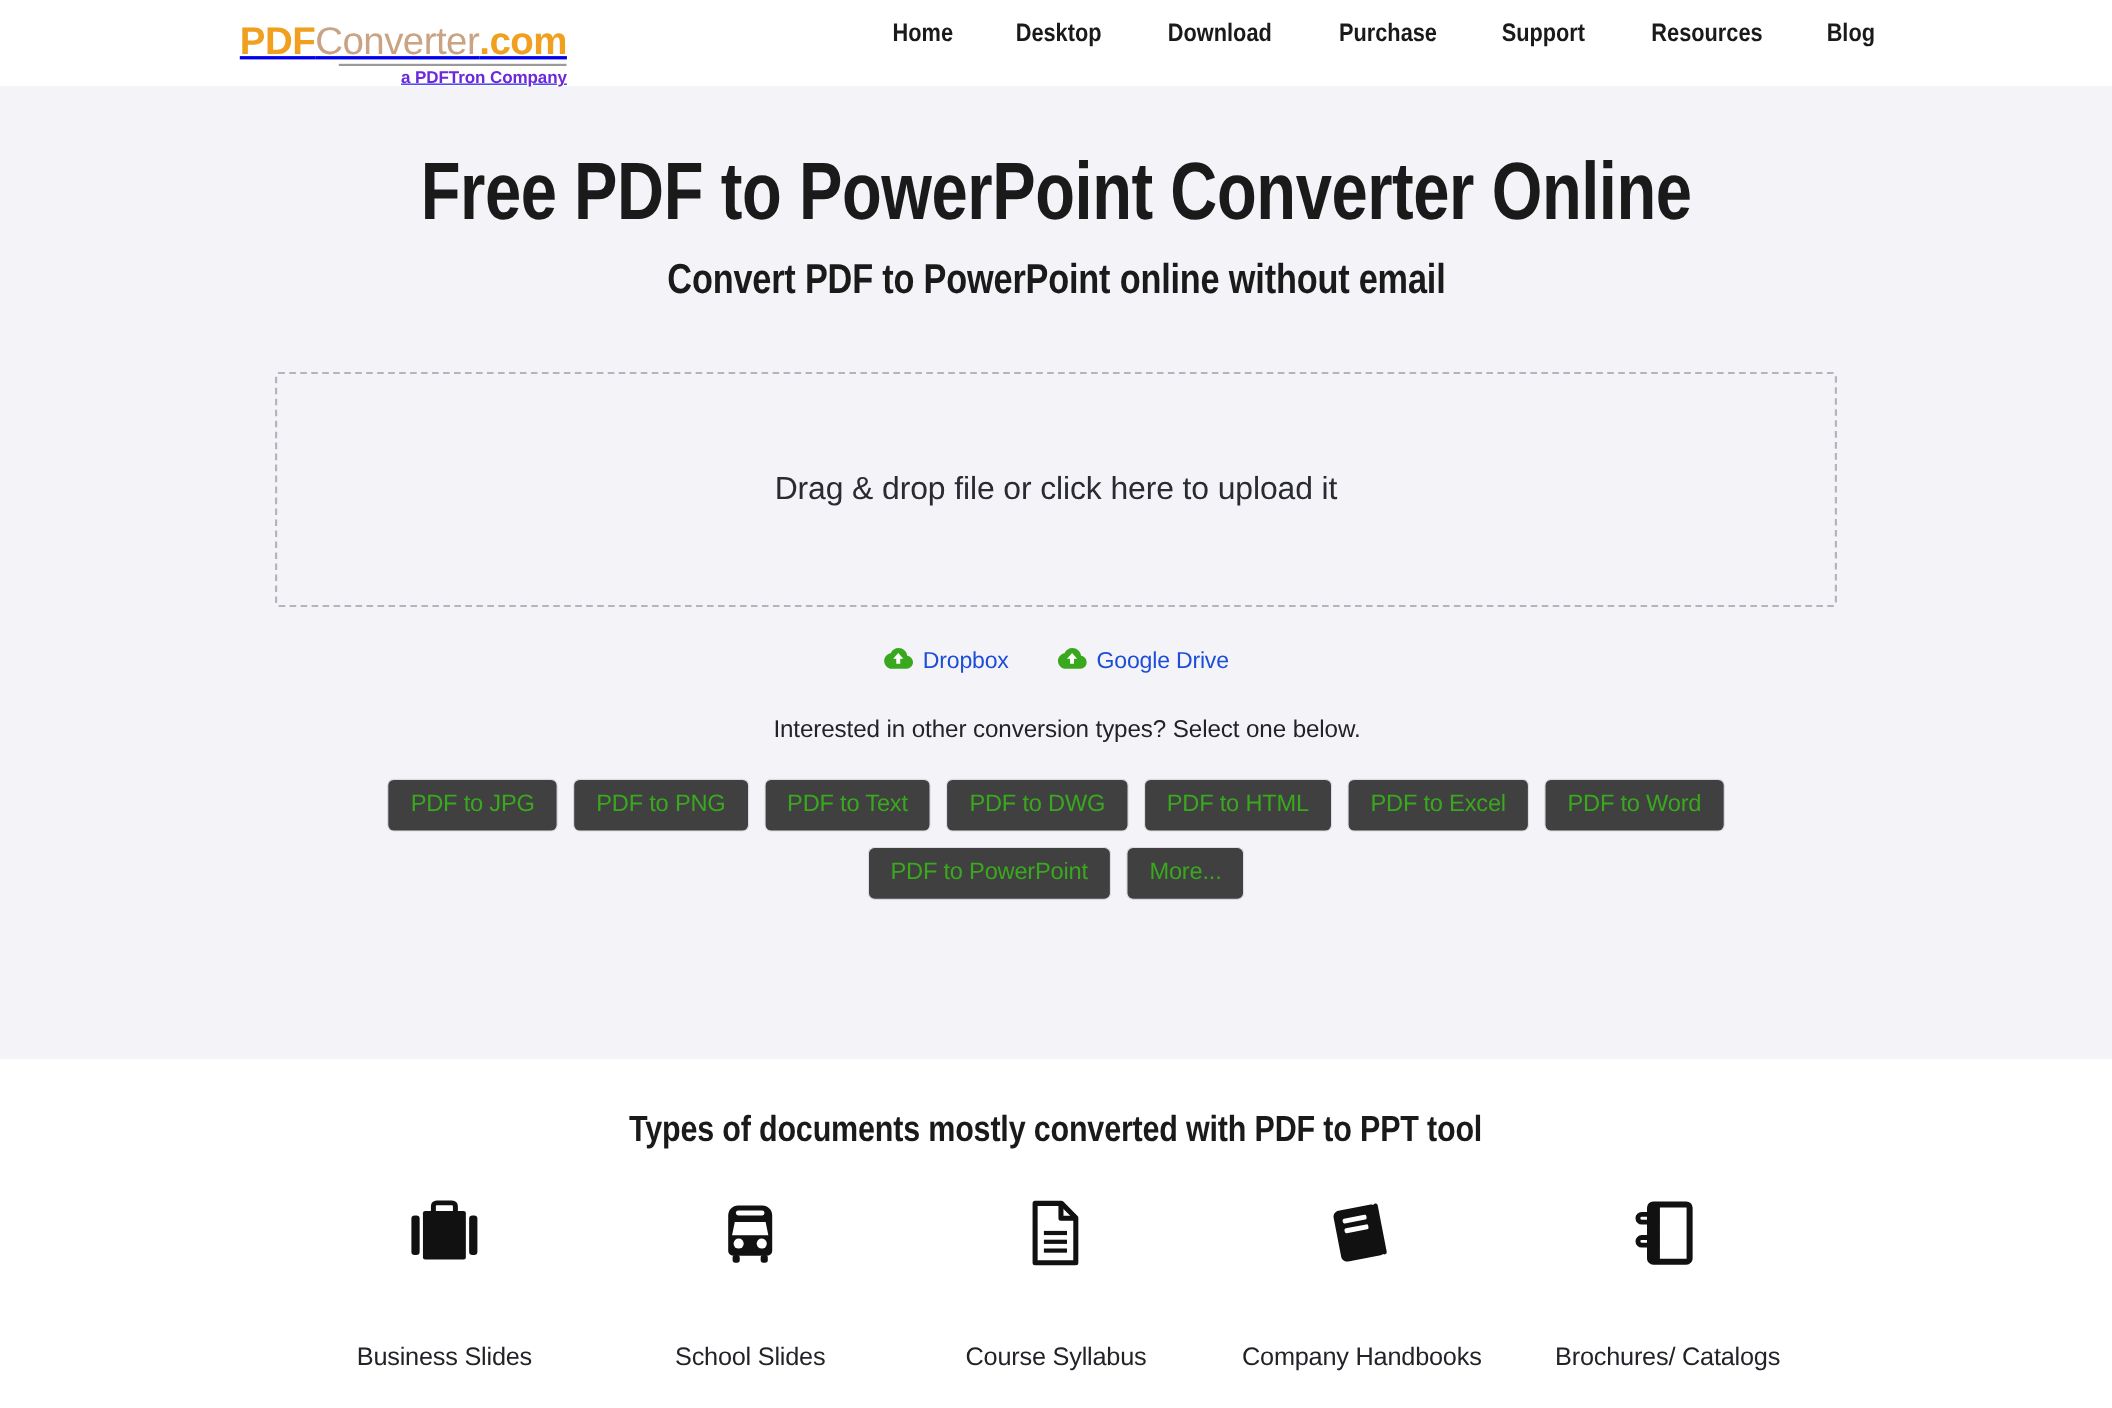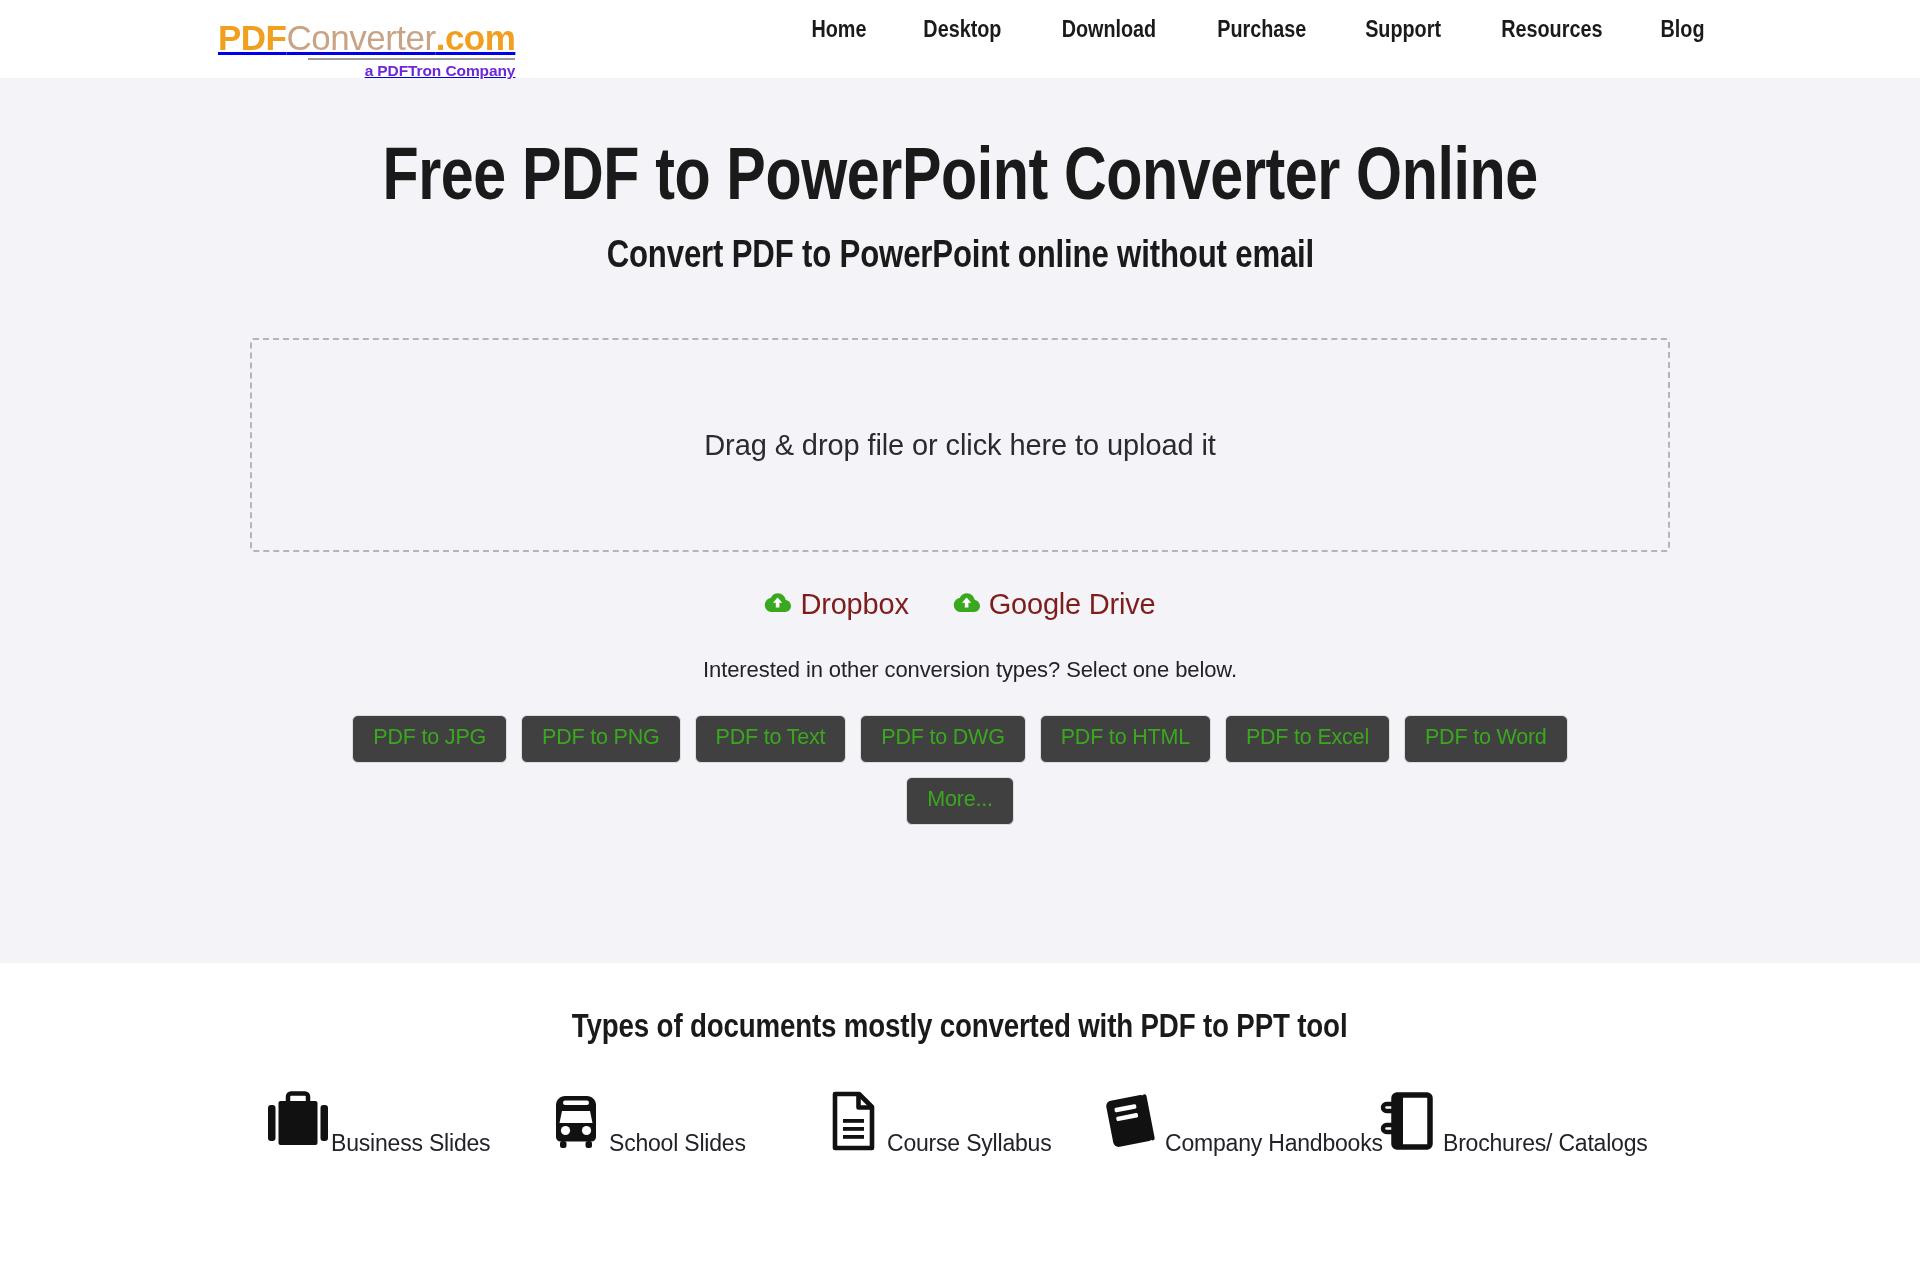--- a/index.html
+++ b/index.html
@@ -137,22 +137,22 @@
     gap: 44px;
   }
   .cloud-link {
     display: flex;
     align-items: center;
     gap: 9px;
     text-decoration: none;
     cursor: pointer;
   }
   .cloud-link .label {
-    font-size: 29px;
-    color: #7f1d1d;
+    font-size: 21px;
+    color: #1d4ed8;
     letter-spacing: -0.2px;
   }
   .cloud-icon { display: block; }
 
   .other-types-text {
     margin-top: 36px;
     font-size: 22px;
     color: #222228;
     letter-spacing: -0.1px;
     margin-left: 20px;
@@ -202,23 +202,24 @@
   .doctype-row {
     margin-top: 40px;
     display: flex;
     align-items: flex-start;
     justify-content: center;
     gap: 0px;
   }
   .doctype {
     width: 278px;
     display: flex;
-    flex-direction: row;
-    align-items: flex-end;
-    cursor: pointer;
+    flex-direction: column;
+    align-items: center;
+    cursor: pointer;
+    gap: 37px;
   }
   .doctype-icon {
     height: 72px;
     display: flex;
     align-items: center;
     justify-content: center;
   }
   .doctype-label {
     margin-top: 26px;
     font-size: 23px;
@@ -287,20 +288,21 @@
     <button class="chip">PDF to JPG</button>
     <button class="chip">PDF to PNG</button>
     <button class="chip">PDF to Text</button>
     <button class="chip">PDF to DWG</button>
     <button class="chip">PDF to HTML</button>
     <button class="chip">PDF to Excel</button>
     <button class="chip">PDF to Word</button>
   </div>
 
   <div class="chip-row second">
+    <button class="chip">PDF to PowerPoint</button>
     <button class="chip">More...</button>
   </div>
 
 </section>
 
 <section class="doctypes">
   <h3 class="doctypes-heading">Types of documents mostly converted with PDF to PPT tool</h3>
 
   <div class="doctype-row">
 

